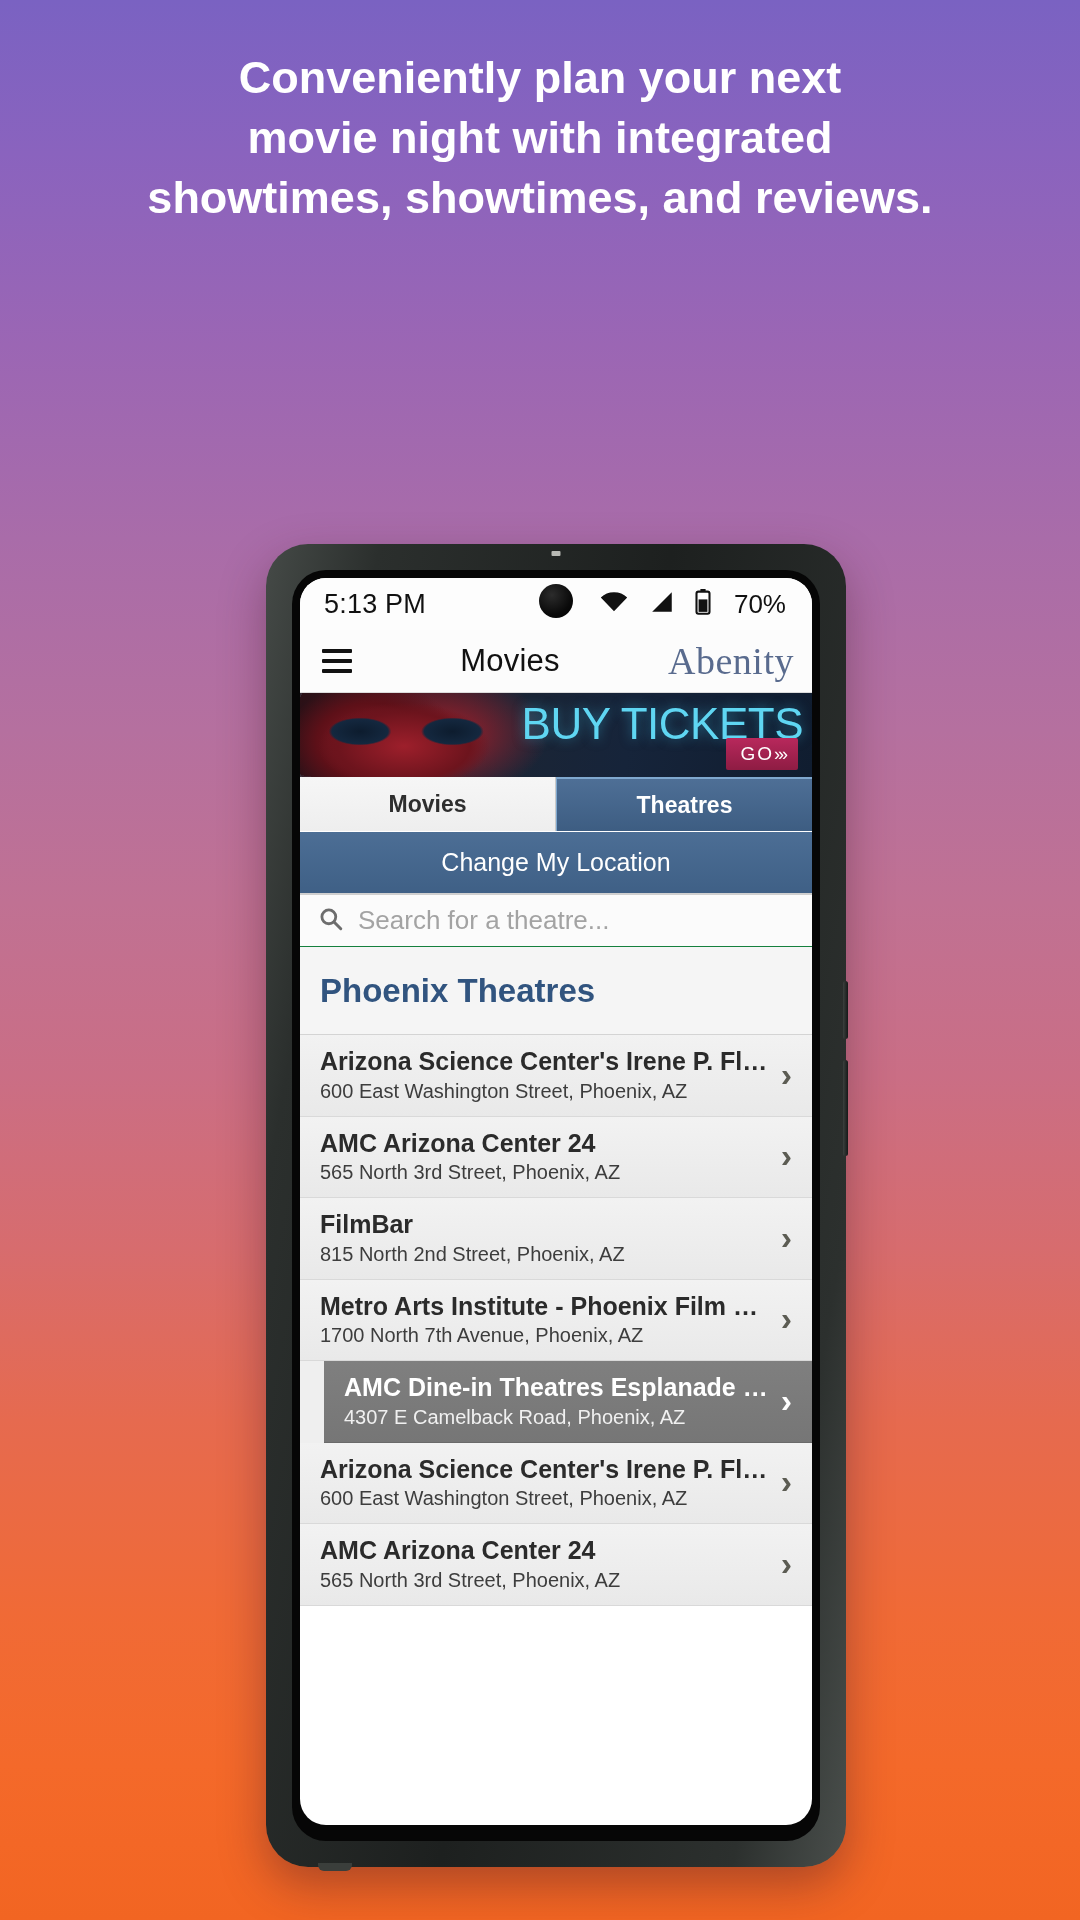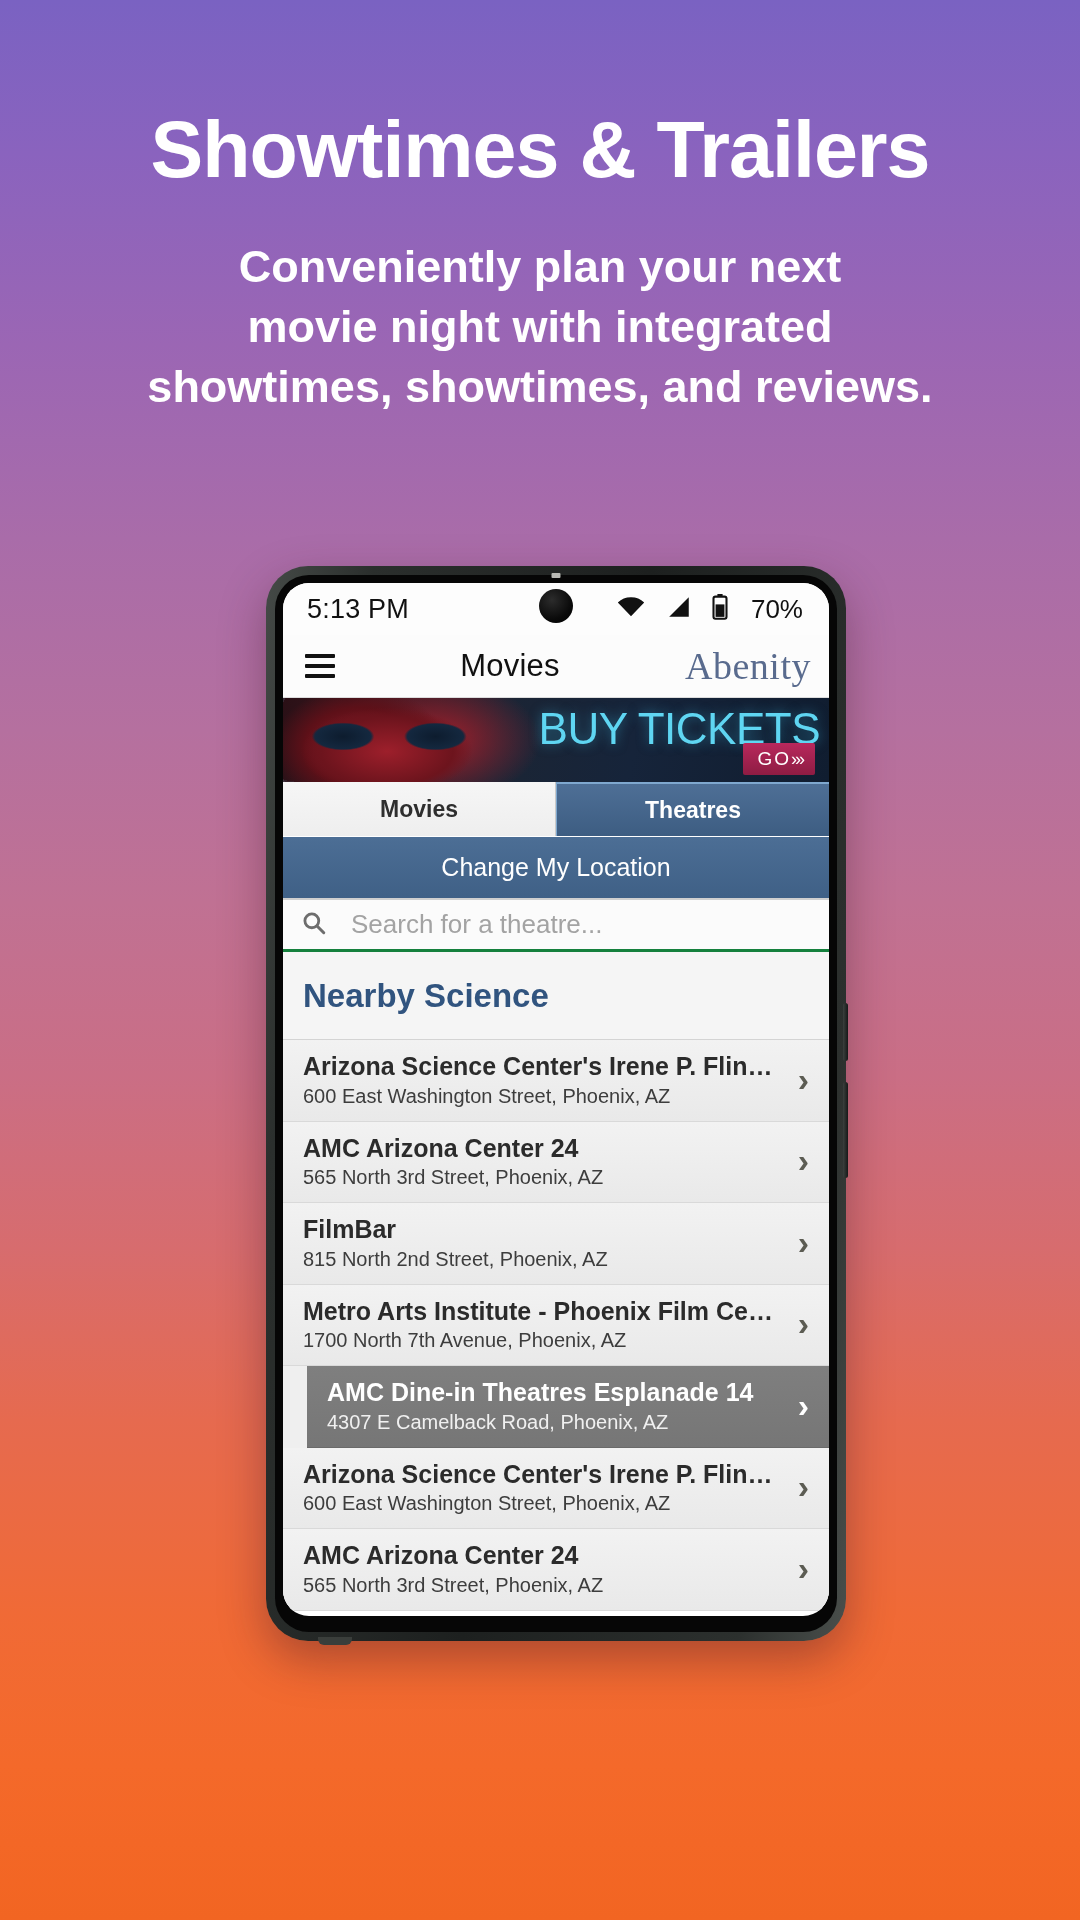--- a/index.html
+++ b/index.html
@@ -38,27 +38,27 @@
     color:#ffffff;
     line-height:1.33;
     font-weight:700;
   }
   .promo-sub div { white-space:nowrap; }
 
   
   .device {
     position:absolute;
     left:266px;
-    top:566px;
+    top:544px;
     width:580px;
-    height:1075px;
+    height:1323px;
     border-radius:42px;
     background: linear-gradient(100deg,#454a47 0%,#2b2f2d 14%,#1d201f 50%,#2c302e 86%,#4a4f4c 100%);
     box-shadow: 0 18px 46px rgba(60,20,40,0.38);
-    padding:9px;
+    padding:26px;
   }
   .device-inner {
     width:100%; height:100%;
     border-radius:34px;
     background:#060606;
     padding:8px 8px 16px 8px;
     overflow:hidden;
   }
   .antenna-dot{
     position:absolute; top:7px; left:50%; transform:translateX(-50%);
@@ -171,21 +171,21 @@
   .changeloc {
     height:62px; background:linear-gradient(180deg,#4c6e95,#3f6086);
     display:flex; align-items:center; justify-content:center;
     color:#fff; font-size:25px; font-weight:normal; cursor:pointer;
     border-top:1px solid #ffffff;
   }
 
   
   .searchbar {
     height:54px; background:#fbfbfb; display:flex; align-items:center;
-    padding:0 18px; gap:24px; border-bottom:3px solid #15803d;
+    padding:0 18px; gap:14px; border-bottom:1px solid #15803d;
     border-top:2px solid #cfcfcf;
   }
   .searchbar input {
     border:none; outline:none; background:transparent;
     font-size:26px; color:#333; width:100%;
     font-family:"Liberation Sans", sans-serif;
   }
   .searchbar input::placeholder { color:#a3a3a3; }
 
   
@@ -223,21 +223,20 @@
   .row-addr { font-size:20px; color:#3d3d3d; margin-top:2px; line-height:1.2; }
   .row.selected .row-name { color:#ffffff; }
   .row.selected .row-addr { color:#f0f0f0; }
   .chev-r { font-size:34px; color:#5c5c53; font-weight:bold; padding-left:12px; }
   .row.selected .chev-r { color:#ffffff; }
 </style>
 </head>
 <body>
 
 <div class="promo">
-  <div class="promo-title">Showtimes &amp; Trailers</div>
   <div class="promo-sub">
     <div>Conveniently plan your next</div>
     <div>movie night with integrated</div>
     <div>showtimes, showtimes, and reviews.</div>
   </div>
 </div>
 
 <div class="device">
   <div class="antenna-dot"></div>
   <div class="side-btn a"></div>
@@ -302,21 +301,21 @@
       <div class="searchbar">
         <span>
           <svg width="26" height="26" viewBox="0 0 24 24">
             <circle cx="10" cy="10" r="6.4" fill="none" stroke="#6d6d6d" stroke-width="2.6"></circle>
             <line x1="14.8" y1="14.8" x2="21" y2="21" stroke="#6d6d6d" stroke-width="2.8" stroke-linecap="round"></line>
           </svg>
         </span>
         <input type="text" placeholder="Search for a theatre..." style="">
       </div>
 
-      <div class="nearby">Nearby Science</div>
+      <div class="nearby">Phoenix Theatres</div>
 
 
       <div class="rows">
         <div class="row">
           <div class="row-txt">
             <div class="row-name">Arizona Science Center's Irene P. Flinn ...</div>
             <div class="row-addr">600 East Washington Street, Phoenix, AZ</div>
           </div>
           <div class="chev-r">›</div>
         </div>

